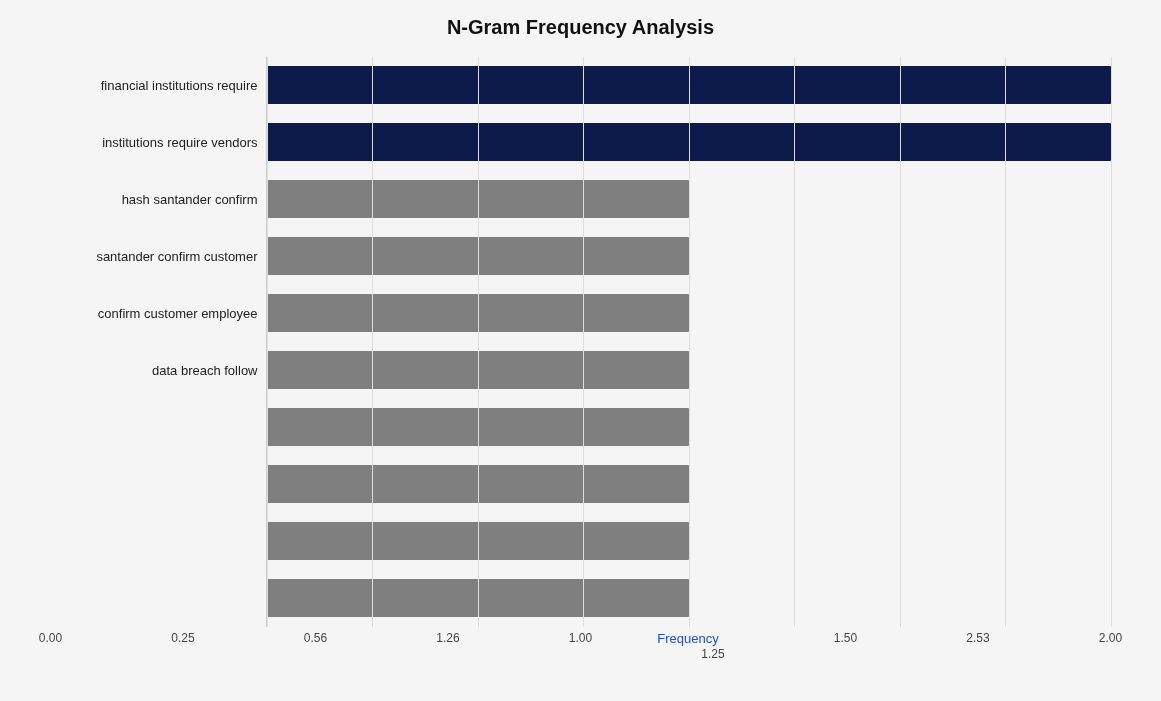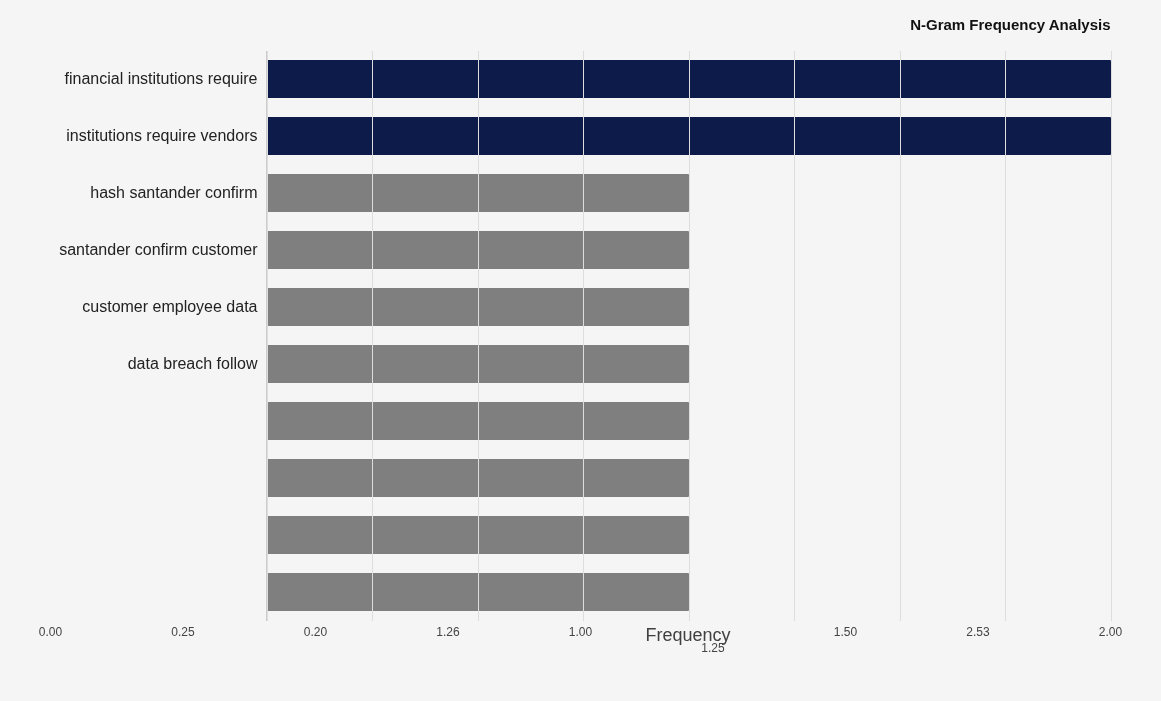--- a/index.html
+++ b/index.html
@@ -12,22 +12,22 @@
       align-items: center;
       justify-content: center;
     }
     .chart-container {
       background: #f5f5f5;
       width: 1100px;
       padding: 20px 20px 60px 20px;
       position: relative;
     }
     .chart-title {
-      text-align: right;
-      font-size: 15px;
+      text-align: center;
+      font-size: 20px;
       font-weight: bold;
       margin-bottom: 18px;
       color: #111;
     }
     .chart-area {
       display: flex;
       flex-direction: column;
       position: relative;
       background: #f5f5f5;
     }
@@ -42,21 +42,21 @@
       flex-direction: column;
       align-items: flex-end;
       width: 215px;
       flex-shrink: 0;
     }
     .y-label {
       height: 57px;
       display: flex;
       align-items: center;
       justify-content: flex-end;
-      font-size: 16px;
+      font-size: 13px;
       color: #222;
       padding-right: 8px;
     }
     .bars-section {
       flex: 1;
       position: relative;
       border-left: 1px solid #ccc;
     }
     .grid-lines {
       position: absolute;
@@ -120,39 +120,39 @@
       display: flex;
       flex-direction: row;
     }
     .x-axis-label-spacer {
       width: 215px;
       flex-shrink: 0;
     }
     .x-axis-label-text {
       flex: 1;
       text-align: center;
-      font-size: 18px;
-      color: #404040;
+      font-size: 13px;
+      color: #1d4ed8;
     }
   </style>
 </head>
 <body>
 
 <div class="chart-container">
   <div class="chart-title">N-Gram Frequency Analysis</div>
 
   <div class="chart-area">
     <div class="grid-and-bars">
 
       <div class="y-labels" id="y-labels-container">
           <div class="y-label">financial institutions require</div>
           <div class="y-label">institutions require vendors</div>
           <div class="y-label">hash santander confirm</div>
           <div class="y-label">santander confirm customer</div>
-          <div class="y-label">customer employee data</div>
+          <div class="y-label">confirm customer employee</div>
           <div class="y-label">data breach follow</div>
         </div>
 
       <div class="bars-section" id="bars-section">
 
         <div class="grid-lines" id="grid-lines-container">
             <div class="grid-line" style="left: 0%;"></div>
             <div class="grid-line" style="left: 12.5%;"></div>
             <div class="grid-line" style="left: 25%;"></div>
             <div class="grid-line" style="left: 37.5%;"></div>
@@ -196,21 +196,21 @@
             </div>
           </div>
       </div>
     </div>
 
     <div class="x-axis">
       <div class="x-axis-spacer"></div>
       <div class="x-ticks" id="x-ticks-container">
           <div class="x-tick" style="left: 0%;">0.00</div>
           <div class="x-tick" style="left: 12.5%;">0.25</div>
-          <div class="x-tick" style="left: 25%;">0.20</div>
+          <div class="x-tick" style="left: 25%;">0.56</div>
           <div class="x-tick" style="left: 37.5%;">1.26</div>
           <div class="x-tick" style="left: 50%;">1.00</div>
           <div class="x-tick" style="left: 62.5%; margin-top: 16px;">1.25</div>
           <div class="x-tick" style="left: 75%;">1.50</div>
           <div class="x-tick" style="left: 87.5%;">2.53</div>
           <div class="x-tick" style="left: 100%;">2.00</div>
         </div>
     </div>
 
     <div class="x-axis-label-wrapper">

